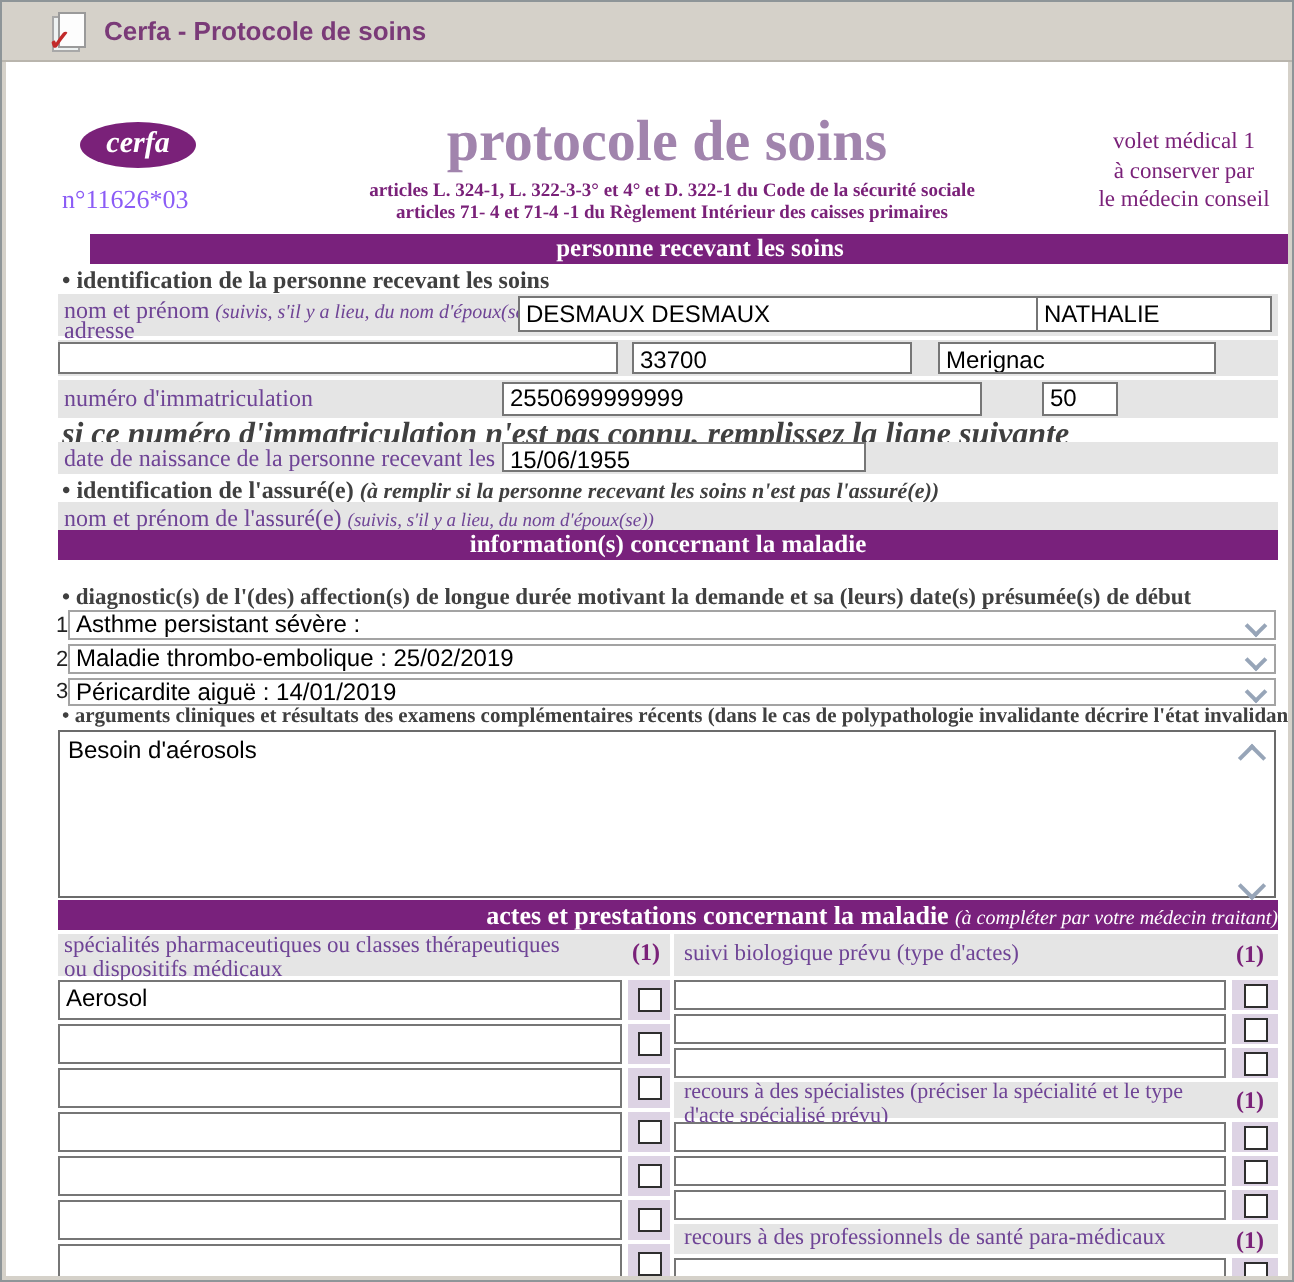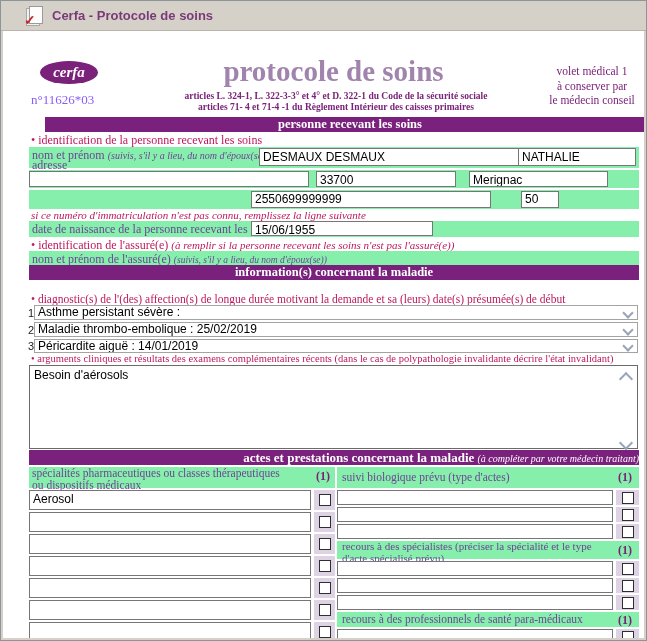--- a/index.html
+++ b/index.html
@@ -18,26 +18,26 @@
   .title-text{font-family:"Liberation Sans",sans-serif;font-size:13px;font-weight:bold;color:#7a3a78;}
   .app-icon{position:relative;width:19px;height:19px;display:inline-block;}
   .app-icon .sheet{position:absolute;right:1px;top:0;width:12px;height:16px;background:#fdfdfd;border:1px solid #9a9a9a;}
   .app-icon .sheet2{position:absolute;right:4px;top:2px;width:12px;height:16px;background:#eef2f2;border:1px solid #a8a8a8;}
   .app-icon .check{position:absolute;left:-1px;bottom:-3px;color:#c22a2a;font-weight:bold;font-size:14px;font-family:"Liberation Sans",sans-serif;}
   .frame-side{position:absolute;top:30px;bottom:0;width:2px;background:#d5d1c9;z-index:9;}
   .frame-bottom{position:absolute;left:0;right:0;top:637px;height:4px;background:#d5d1c9;z-index:9;}
 
   
   .abs{position:absolute;box-sizing:border-box;}
-  .lav{background:#86efac;}
+  .lav{background:#e5e5e5;}
   .banner{
     left:28px;width:610px;height:15px;background:#79217c;color:#fff;
     font-size:12.5px;font-weight:bold;text-align:center;line-height:15px;
   }
-  .heading{color:#be185d;font-weight:normal;font-size:12px;white-space:nowrap;}
+  .heading{color:#404040;font-weight:bold;font-size:12px;white-space:nowrap;}
   .lbl{color:#6f4496;font-size:12px;white-space:nowrap;}
   .ital{font-style:italic;font-size:10px;}
   .box{
     background:#fff;border:1px solid #767676;
     font-family:"Liberation Sans",sans-serif;font-size:12px;color:#000;
     padding:1px 3px;box-sizing:border-box;white-space:nowrap;overflow:hidden;
   }
   .marker{color:#7a2179;font-weight:bold;font-size:12px;}
 
   
@@ -124,24 +124,25 @@
   <div class="abs lbl" style="left:31px;top:157px;">adresse</div>
   <div class="abs box" style="left:258px;top:147px;width:263px;height:18px;line-height:14px;">DESMAUX DESMAUX</div>
   <div class="abs box" style="left:517px;top:147px;width:118px;height:18px;line-height:14px;">NATHALIE</div>
 
   <div class="abs lav" style="left:28px;top:169px;width:610px;height:18px;"></div>
   <div class="abs box" style="left:28px;top:170px;width:280px;height:16px;"></div>
   <div class="abs box" style="left:315px;top:170px;width:140px;height:16px;">33700</div>
   <div class="abs box" style="left:468px;top:170px;width:139px;height:16px;">Merignac</div>
 
   <div class="abs lav" style="left:28px;top:189px;width:610px;height:19px;"></div>
+  <div class="abs lbl" style="left:31px;top:191px;">numéro d'immatriculation</div>
   <div class="abs box" style="left:250px;top:190px;width:240px;height:17px;line-height:13px;">2550699999999</div>
   <div class="abs box" style="left:520px;top:190px;width:38px;height:17px;line-height:13px;">50</div>
 
-  <div class="abs heading ital" style="left:30px;top:208px;font-size:11px;">si ce numéro d'immatriculation n'est pas connu, remplissez la ligne suivante</div>
+  <div class="abs heading ital" style="left:30px;top:208px;font-size:16px;">si ce numéro d'immatriculation n'est pas connu, remplissez la ligne suivante</div>
 
   <div class="abs lav" style="left:28px;top:220px;width:610px;height:16px;"></div>
   <div class="abs lbl" style="left:31px;top:221px;">date de naissance de la personne recevant les soins</div>
   <div class="abs box" style="left:250px;top:220px;width:182px;height:15px;">15/06/1955</div>
 
   <div class="abs heading" style="left:30px;top:237px;">
     <span>•</span>
     <span>identification de l'assuré(e) </span>
     <span class="ital" style="font-size:11px;">(à remplir si la personne recevant les soins n'est pas l'assuré(e))</span>
   </div>

